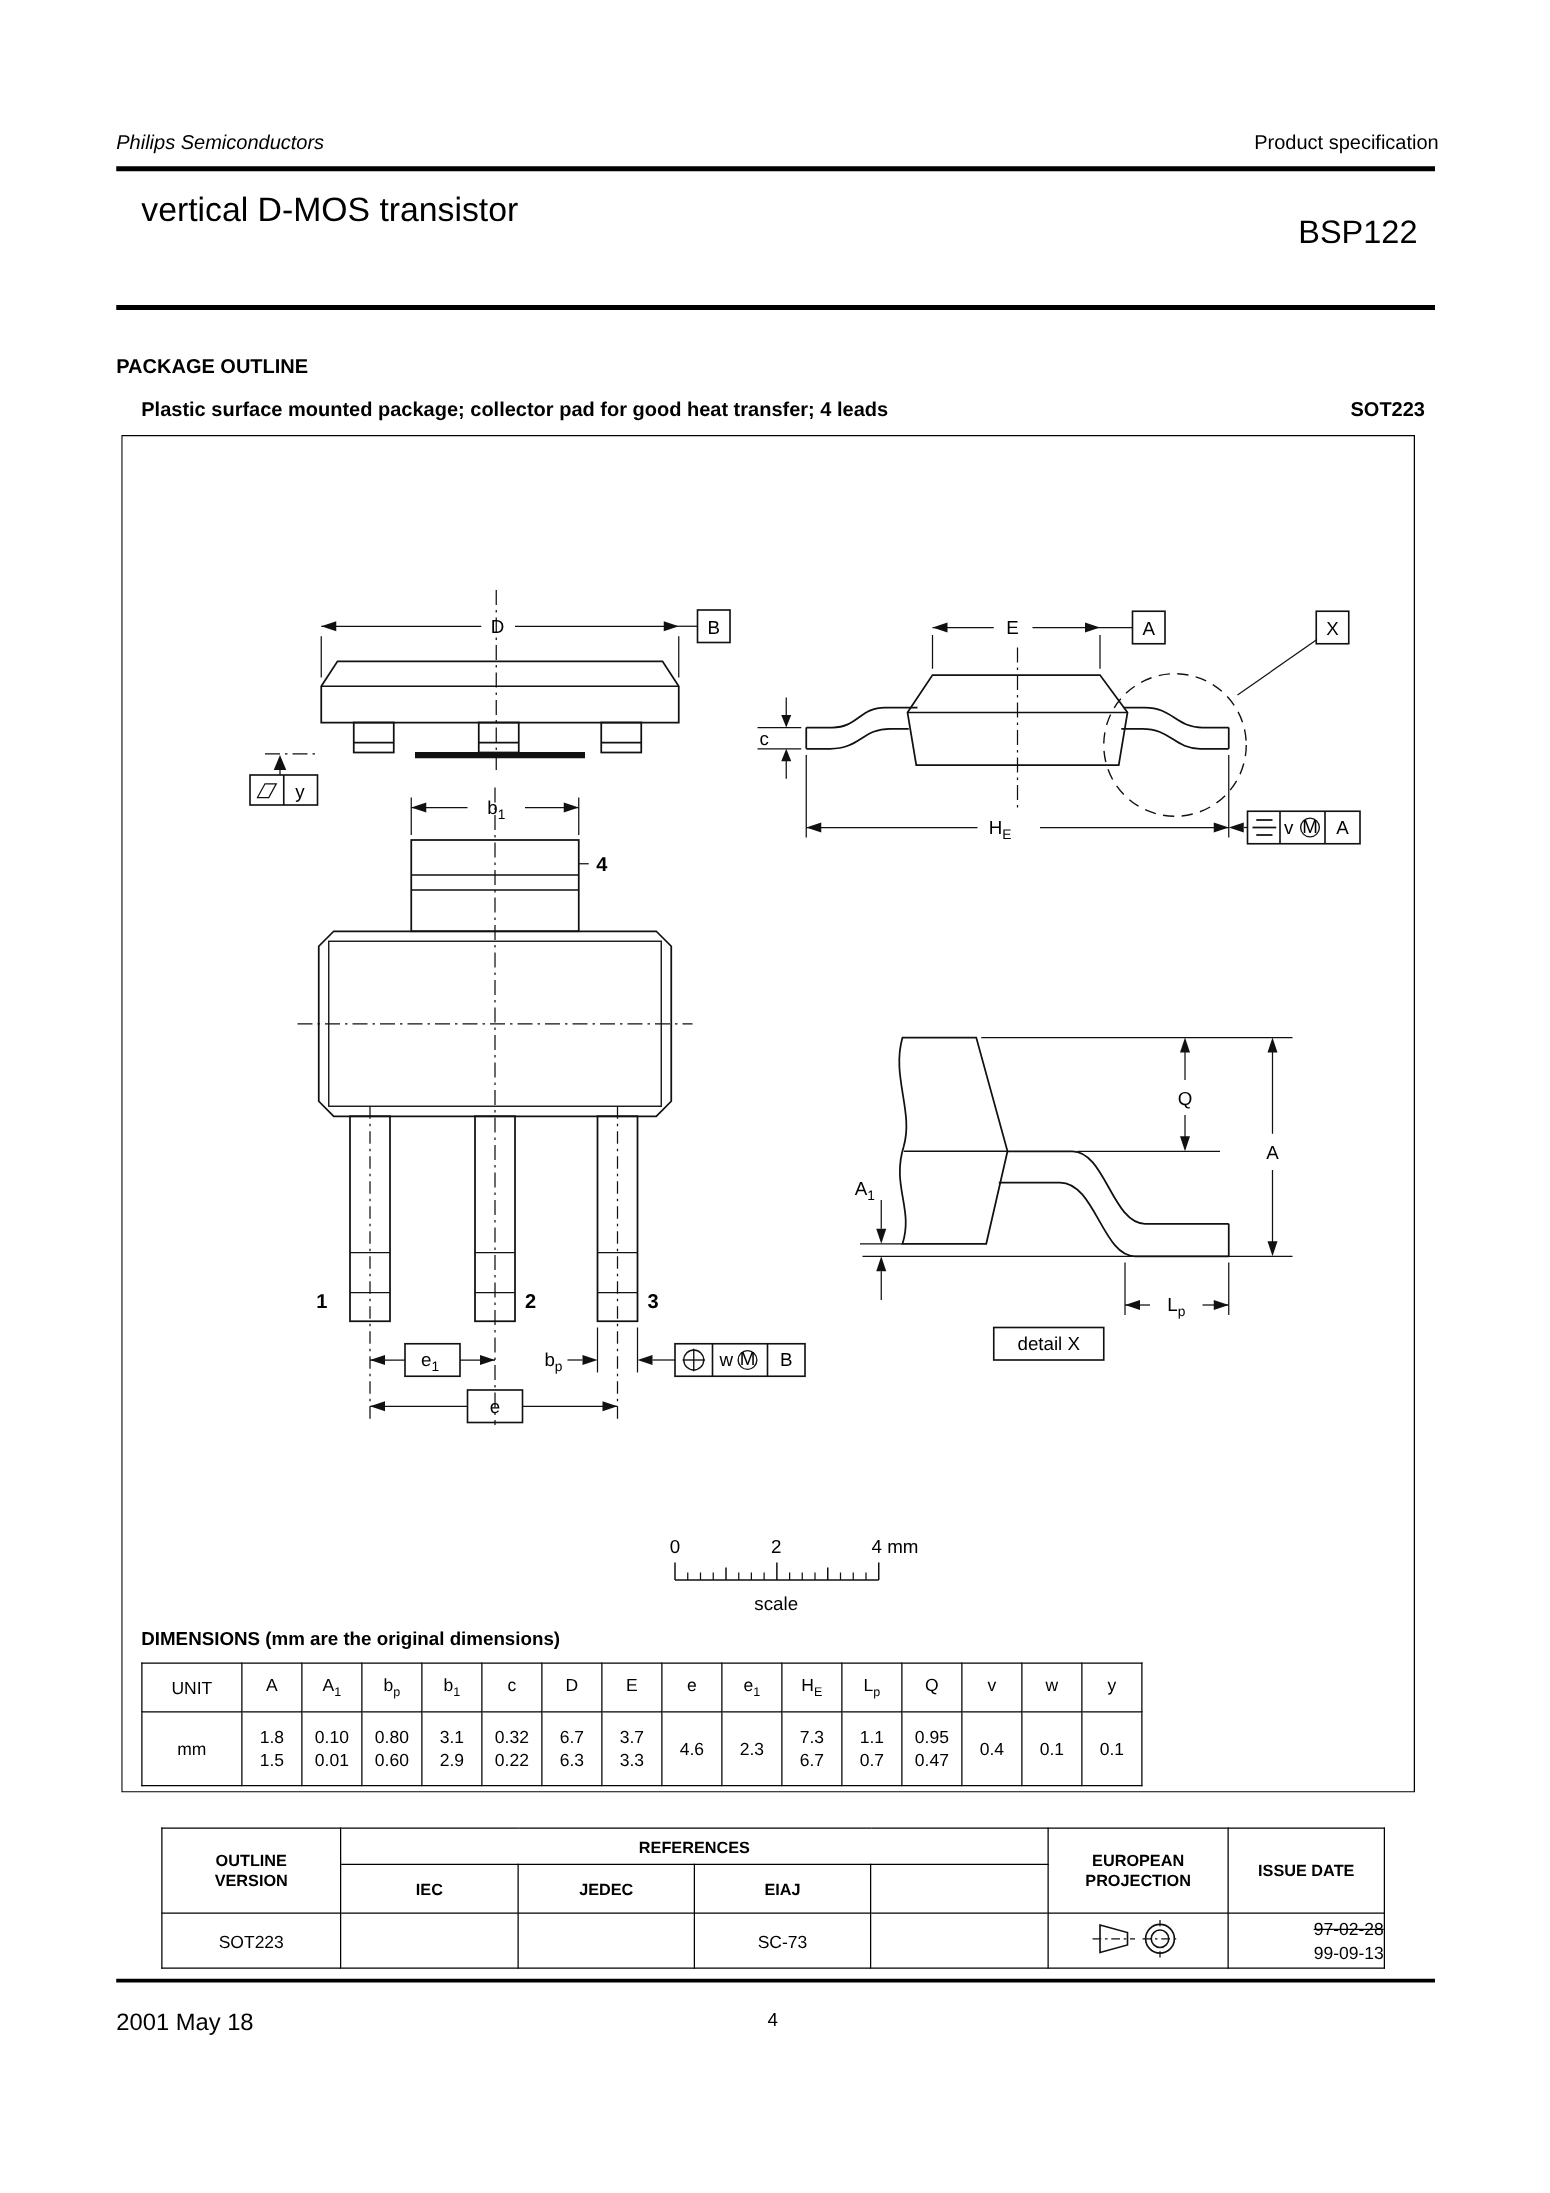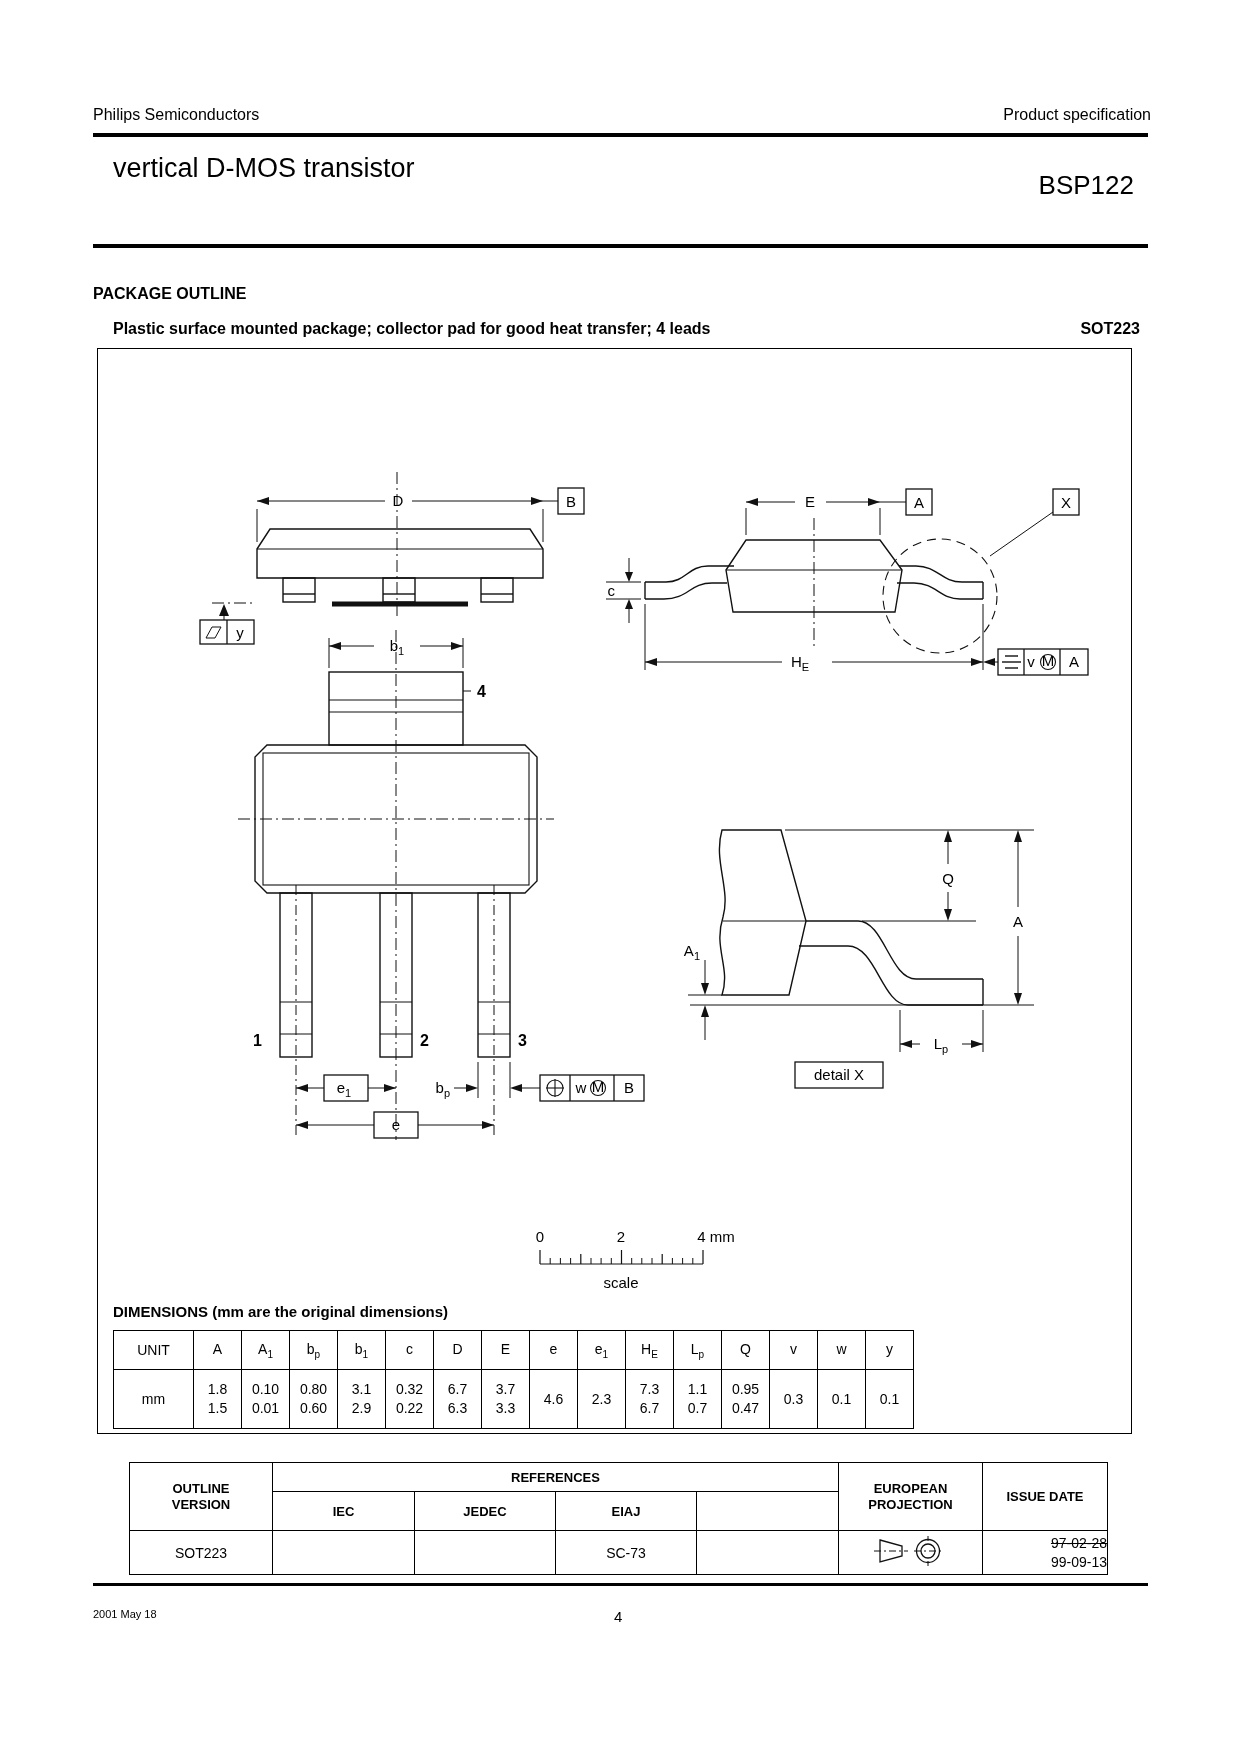--- a/index.html
+++ b/index.html
@@ -1,18 +1,18 @@
 <!DOCTYPE html>
 <html><head>
 <meta charset="utf-8">
 <style>
   html,body{margin:0;padding:0;background:#fff;}
   body{width:1240px;height:1754px;font-family:"Liberation Sans",sans-serif;color:#000;position:relative;}
   .abs{position:absolute;}
-  .hdr-left{left:93px;top:106px;font-size:16px;}
+  .hdr-left{left:93px;top:106px;font-size:16px;font-style:italic;}
   .hdr-right{top:106px;right:89px;font-size:16px;}
   .rule{left:93px;width:1055px;background:#000;}
   .rule-top{top:133px;height:4px;}
   .rule-title{top:244px;height:4px;}
   .rule-bottom{top:1583px;height:3px;}
   .title-block{left:113px;top:150px;font-size:27px;line-height:37px;}
   .part-number{top:170px;right:106px;font-size:26px;}
   .section-heading{left:93px;top:285px;font-size:16px;font-weight:bold;}
   .fig-subtitle{left:113px;top:320px;font-size:16px;font-weight:bold;width:830px;}
   .pkg-code{top:320px;right:100px;font-size:16px;font-weight:bold;}
@@ -28,21 +28,21 @@
   .dims sub{font-size:10px;}
   .dims .lo:empty{display:none;}
   .refs{left:129px;top:1462px;table-layout:fixed;}
   .refs th,.refs td{border:1.3px solid #000;text-align:center;vertical-align:middle;font-size:13px;padding:0;}
   .refs th{font-weight:bold;}
   .refs .wrap{display:inline-block;width:100px;line-height:16px;}
   .refs .wrap-ep{display:inline-block;width:120px;line-height:16px;}
   .refs td{font-size:14px;}
   .strike{text-decoration:line-through;}
   .issue-dates{line-height:19px;text-align:right;}
-  .footer-date{left:93px;top:1608px;font-size:11px;}
+  .footer-date{left:93px;top:1608px;font-size:19px;}
   .footer-page{left:614px;top:1608px;font-size:15px;}
 </style>
 </head>
 <body>
 
 <div>
 
   <div class="abs hdr-left">Philips Semiconductors</div>
   <div class="abs hdr-right">Product specification</div>
   <div class="abs rule rule-top"></div>
@@ -388,21 +388,21 @@
           </td>
       <td>
             <div class="hi">1.1</div>
             <div class="lo">0.7</div>
           </td>
       <td>
             <div class="hi">0.95</div>
             <div class="lo">0.47</div>
           </td>
       <td>
-            <div class="hi">0.3</div>
+            <div class="hi">0.4</div>
           </td>
       <td>
             <div class="hi">0.1</div>
           </td>
       <td>
             <div class="hi">0.1</div>
           </td>
     </tr>
   </tbody>
     </table>

